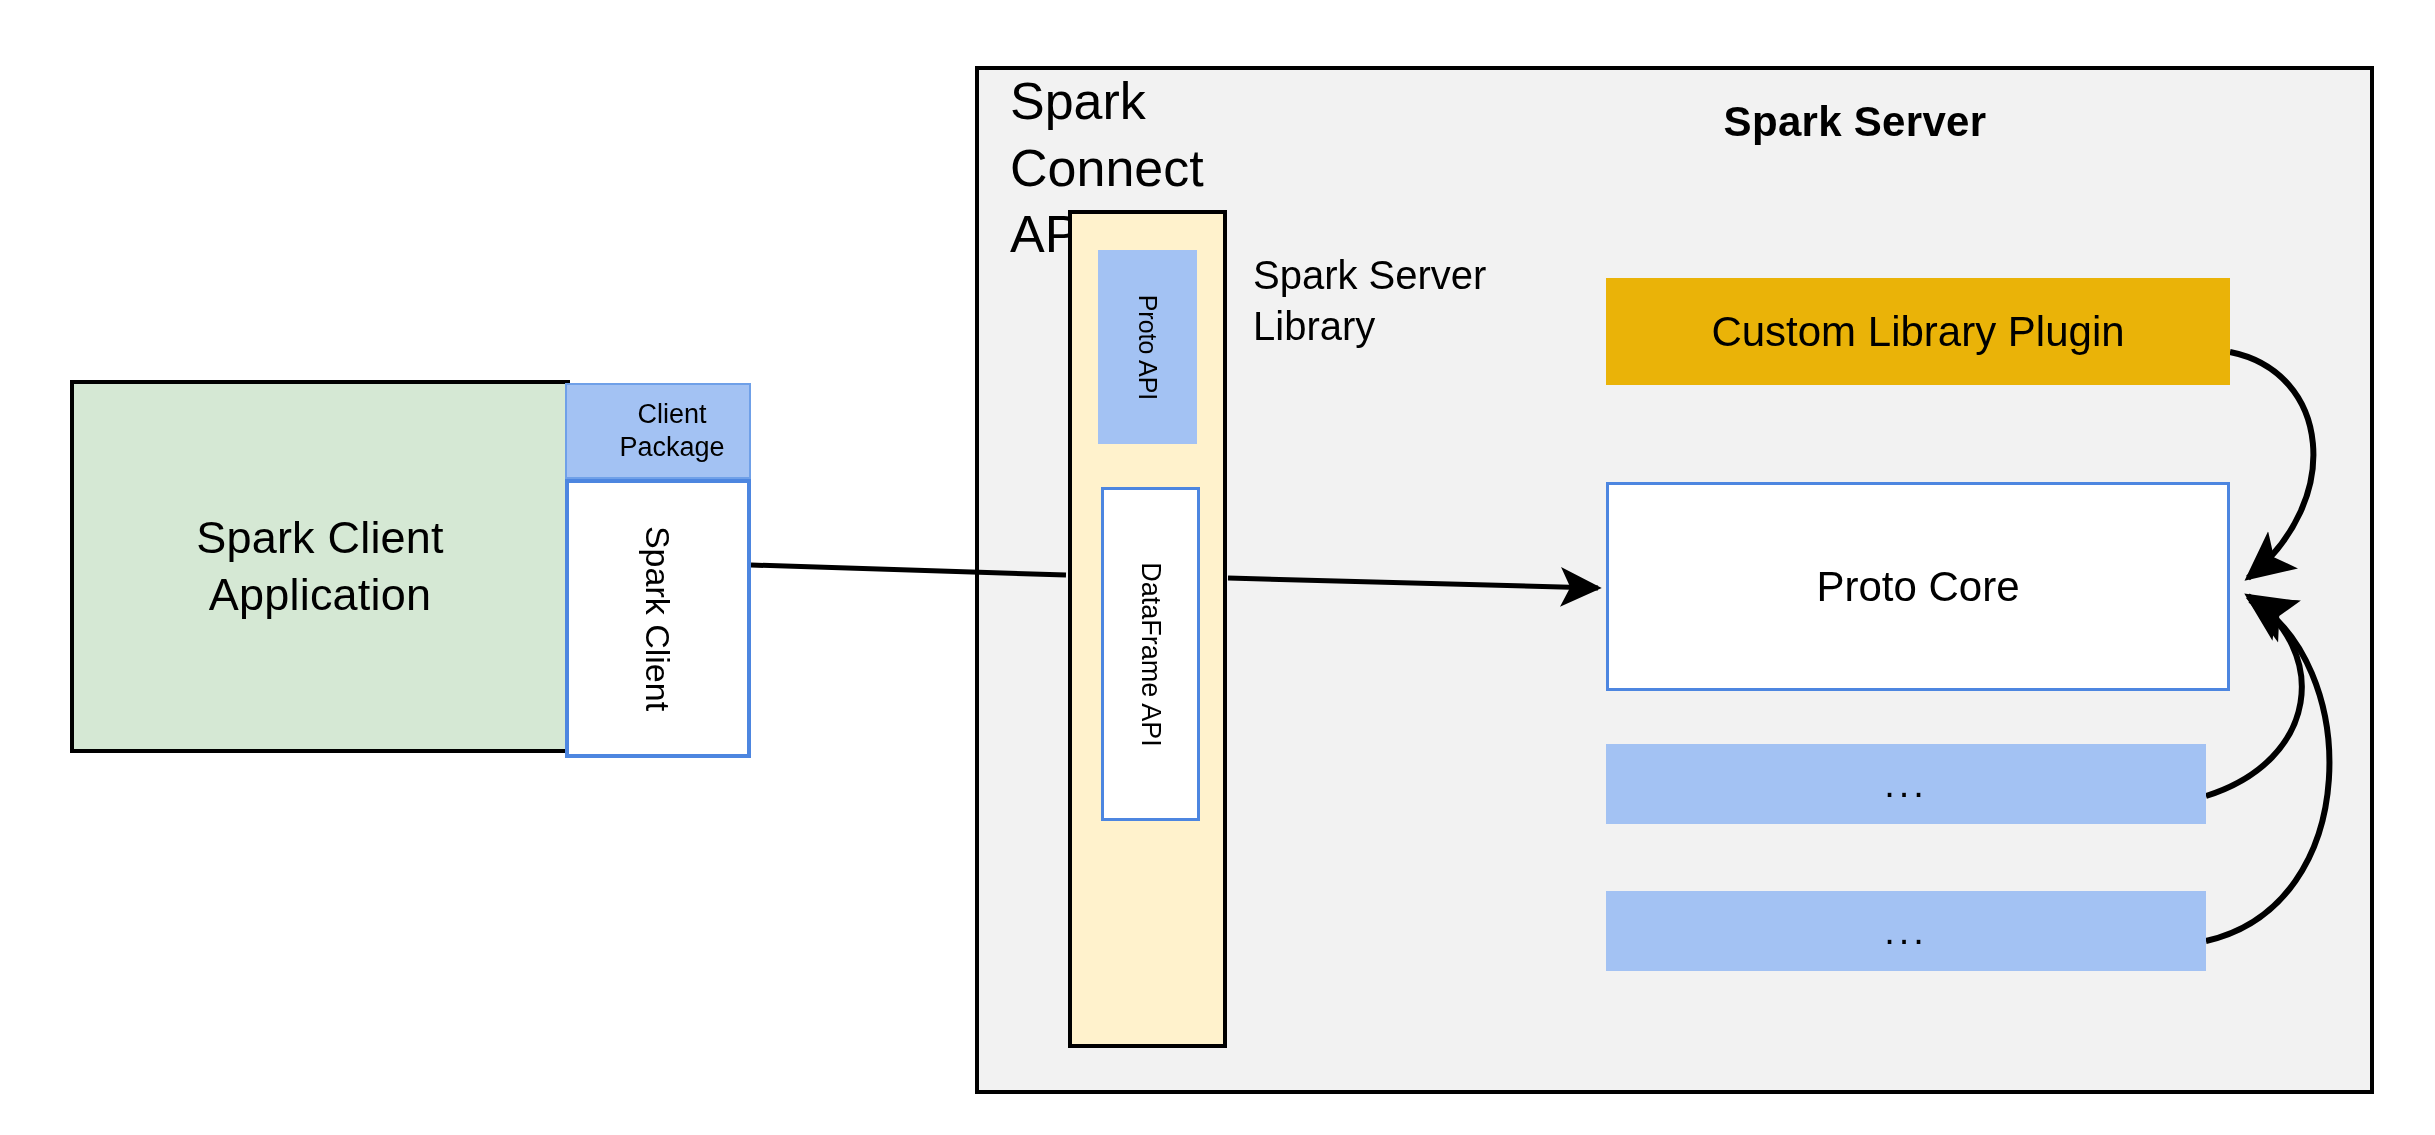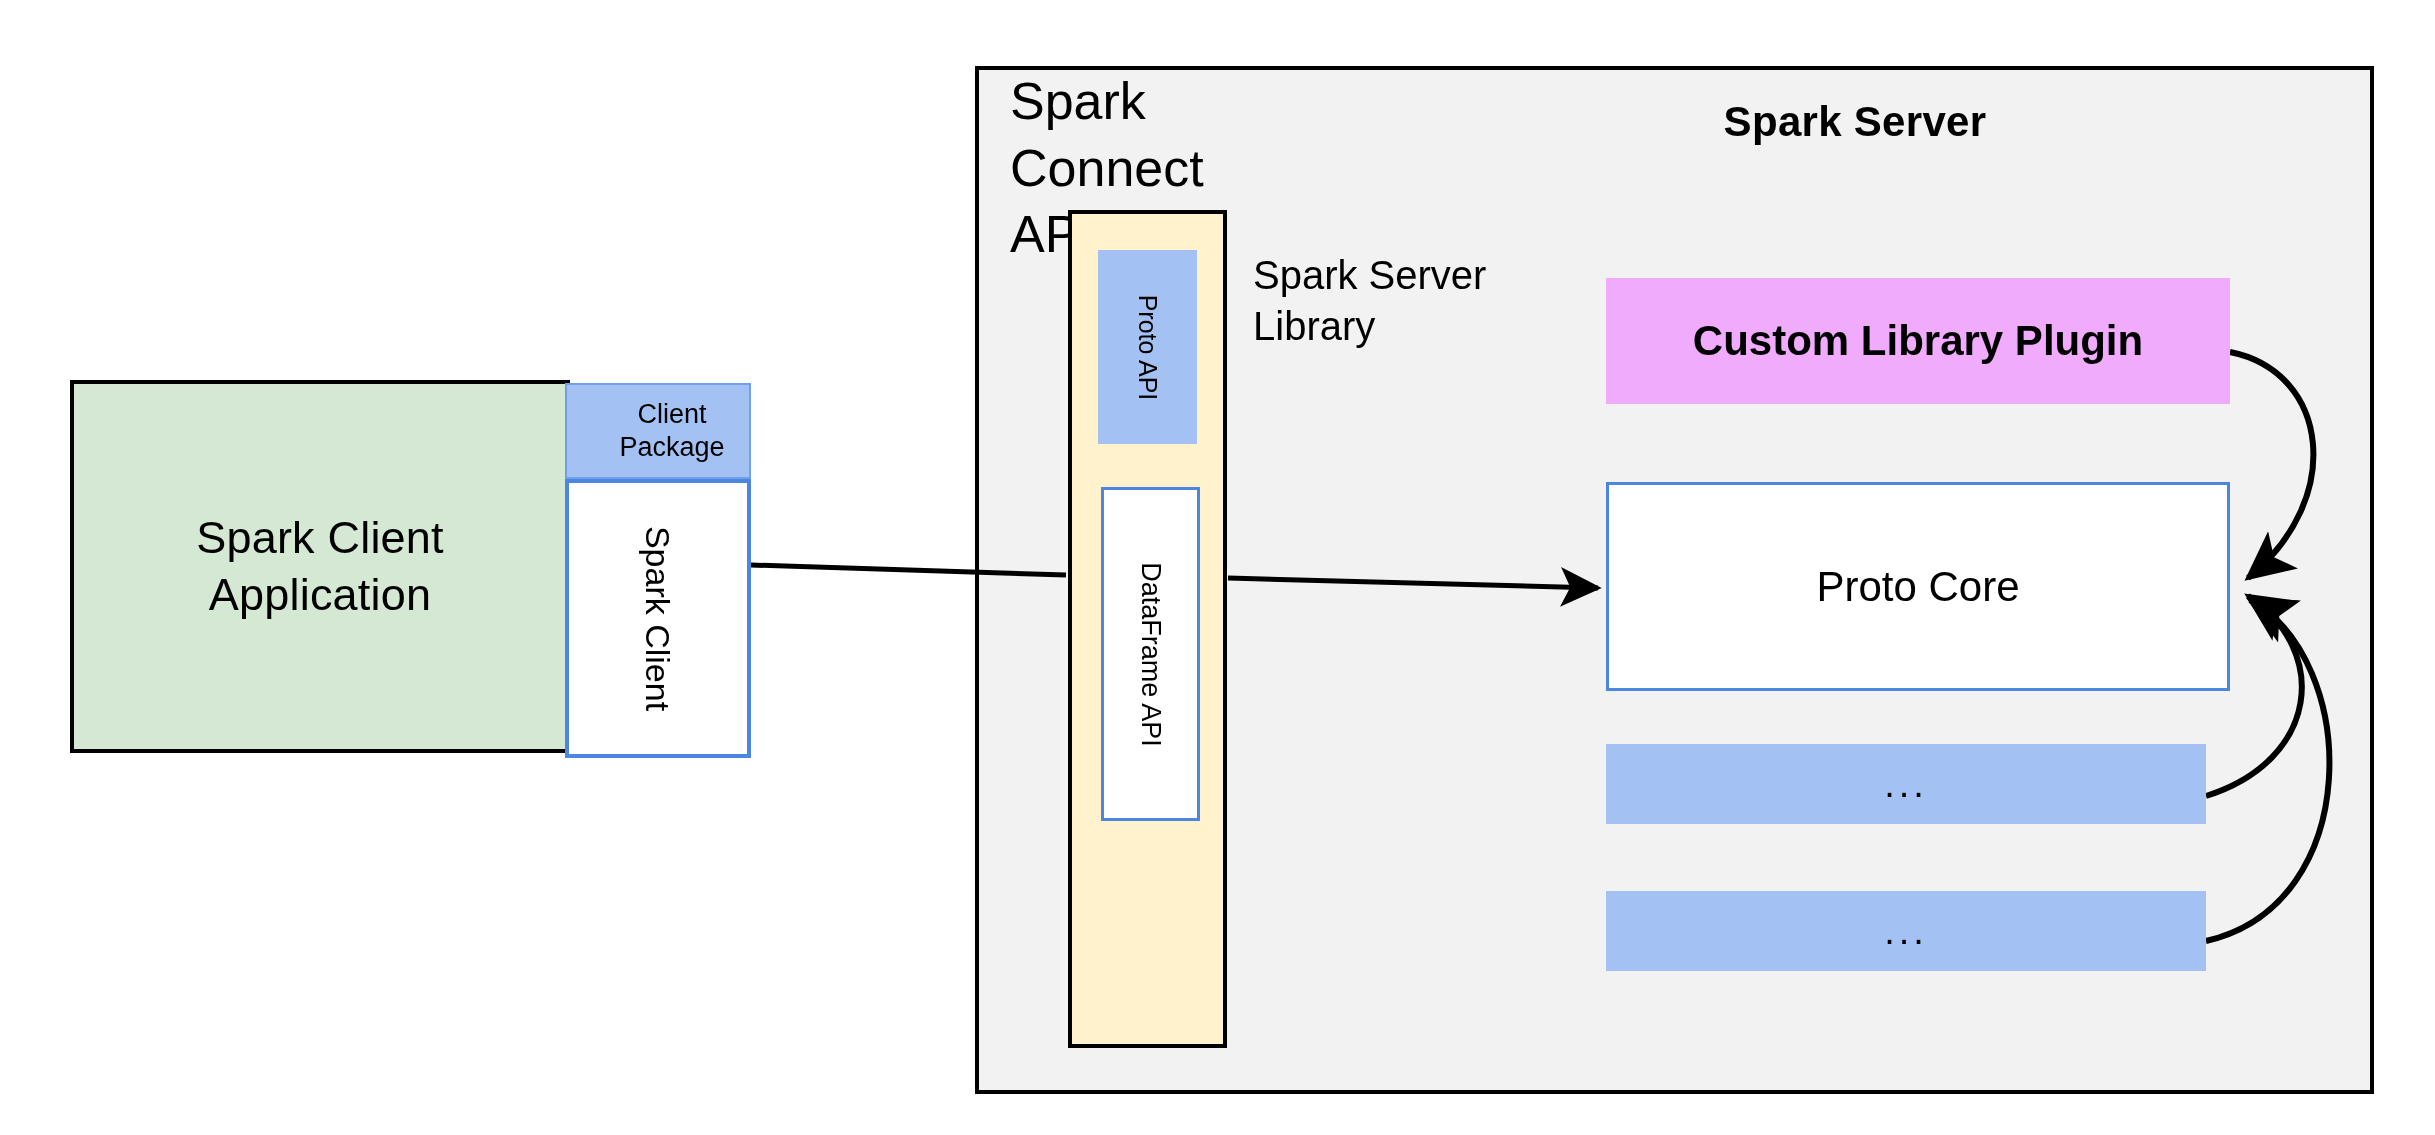--- a/index.html
+++ b/index.html
@@ -120,23 +120,23 @@
   #server-library-label {
     left: 1253px; top: 250px; width: 330px;
     font-size: 40px;
     line-height: 1.28;
     white-space: pre-line;
     text-align: left;
   }
 
   
   #custom-library-plugin-box {
-    left: 1606px; top: 278px; width: 624px; height: 126px;
-    background: #f0abfc;
-    display: flex; align-items: center; justify-content: center; font-weight: bold;
+    left: 1606px; top: 278px; width: 624px; height: 107px;
+    background: #eab308;
+    display: flex; align-items: center; justify-content: center;
   }
   #custom-library-plugin-label { font-size: 42px; }
 
   #spark-core-box {
     left: 1606px; top: 482px; width: 624px; height: 209px;
     background: #ffffff;
     border: 3px solid #4D86E0;
     display: flex; align-items: center; justify-content: center;
   }
   #spark-core-label { font-size: 42px; }

